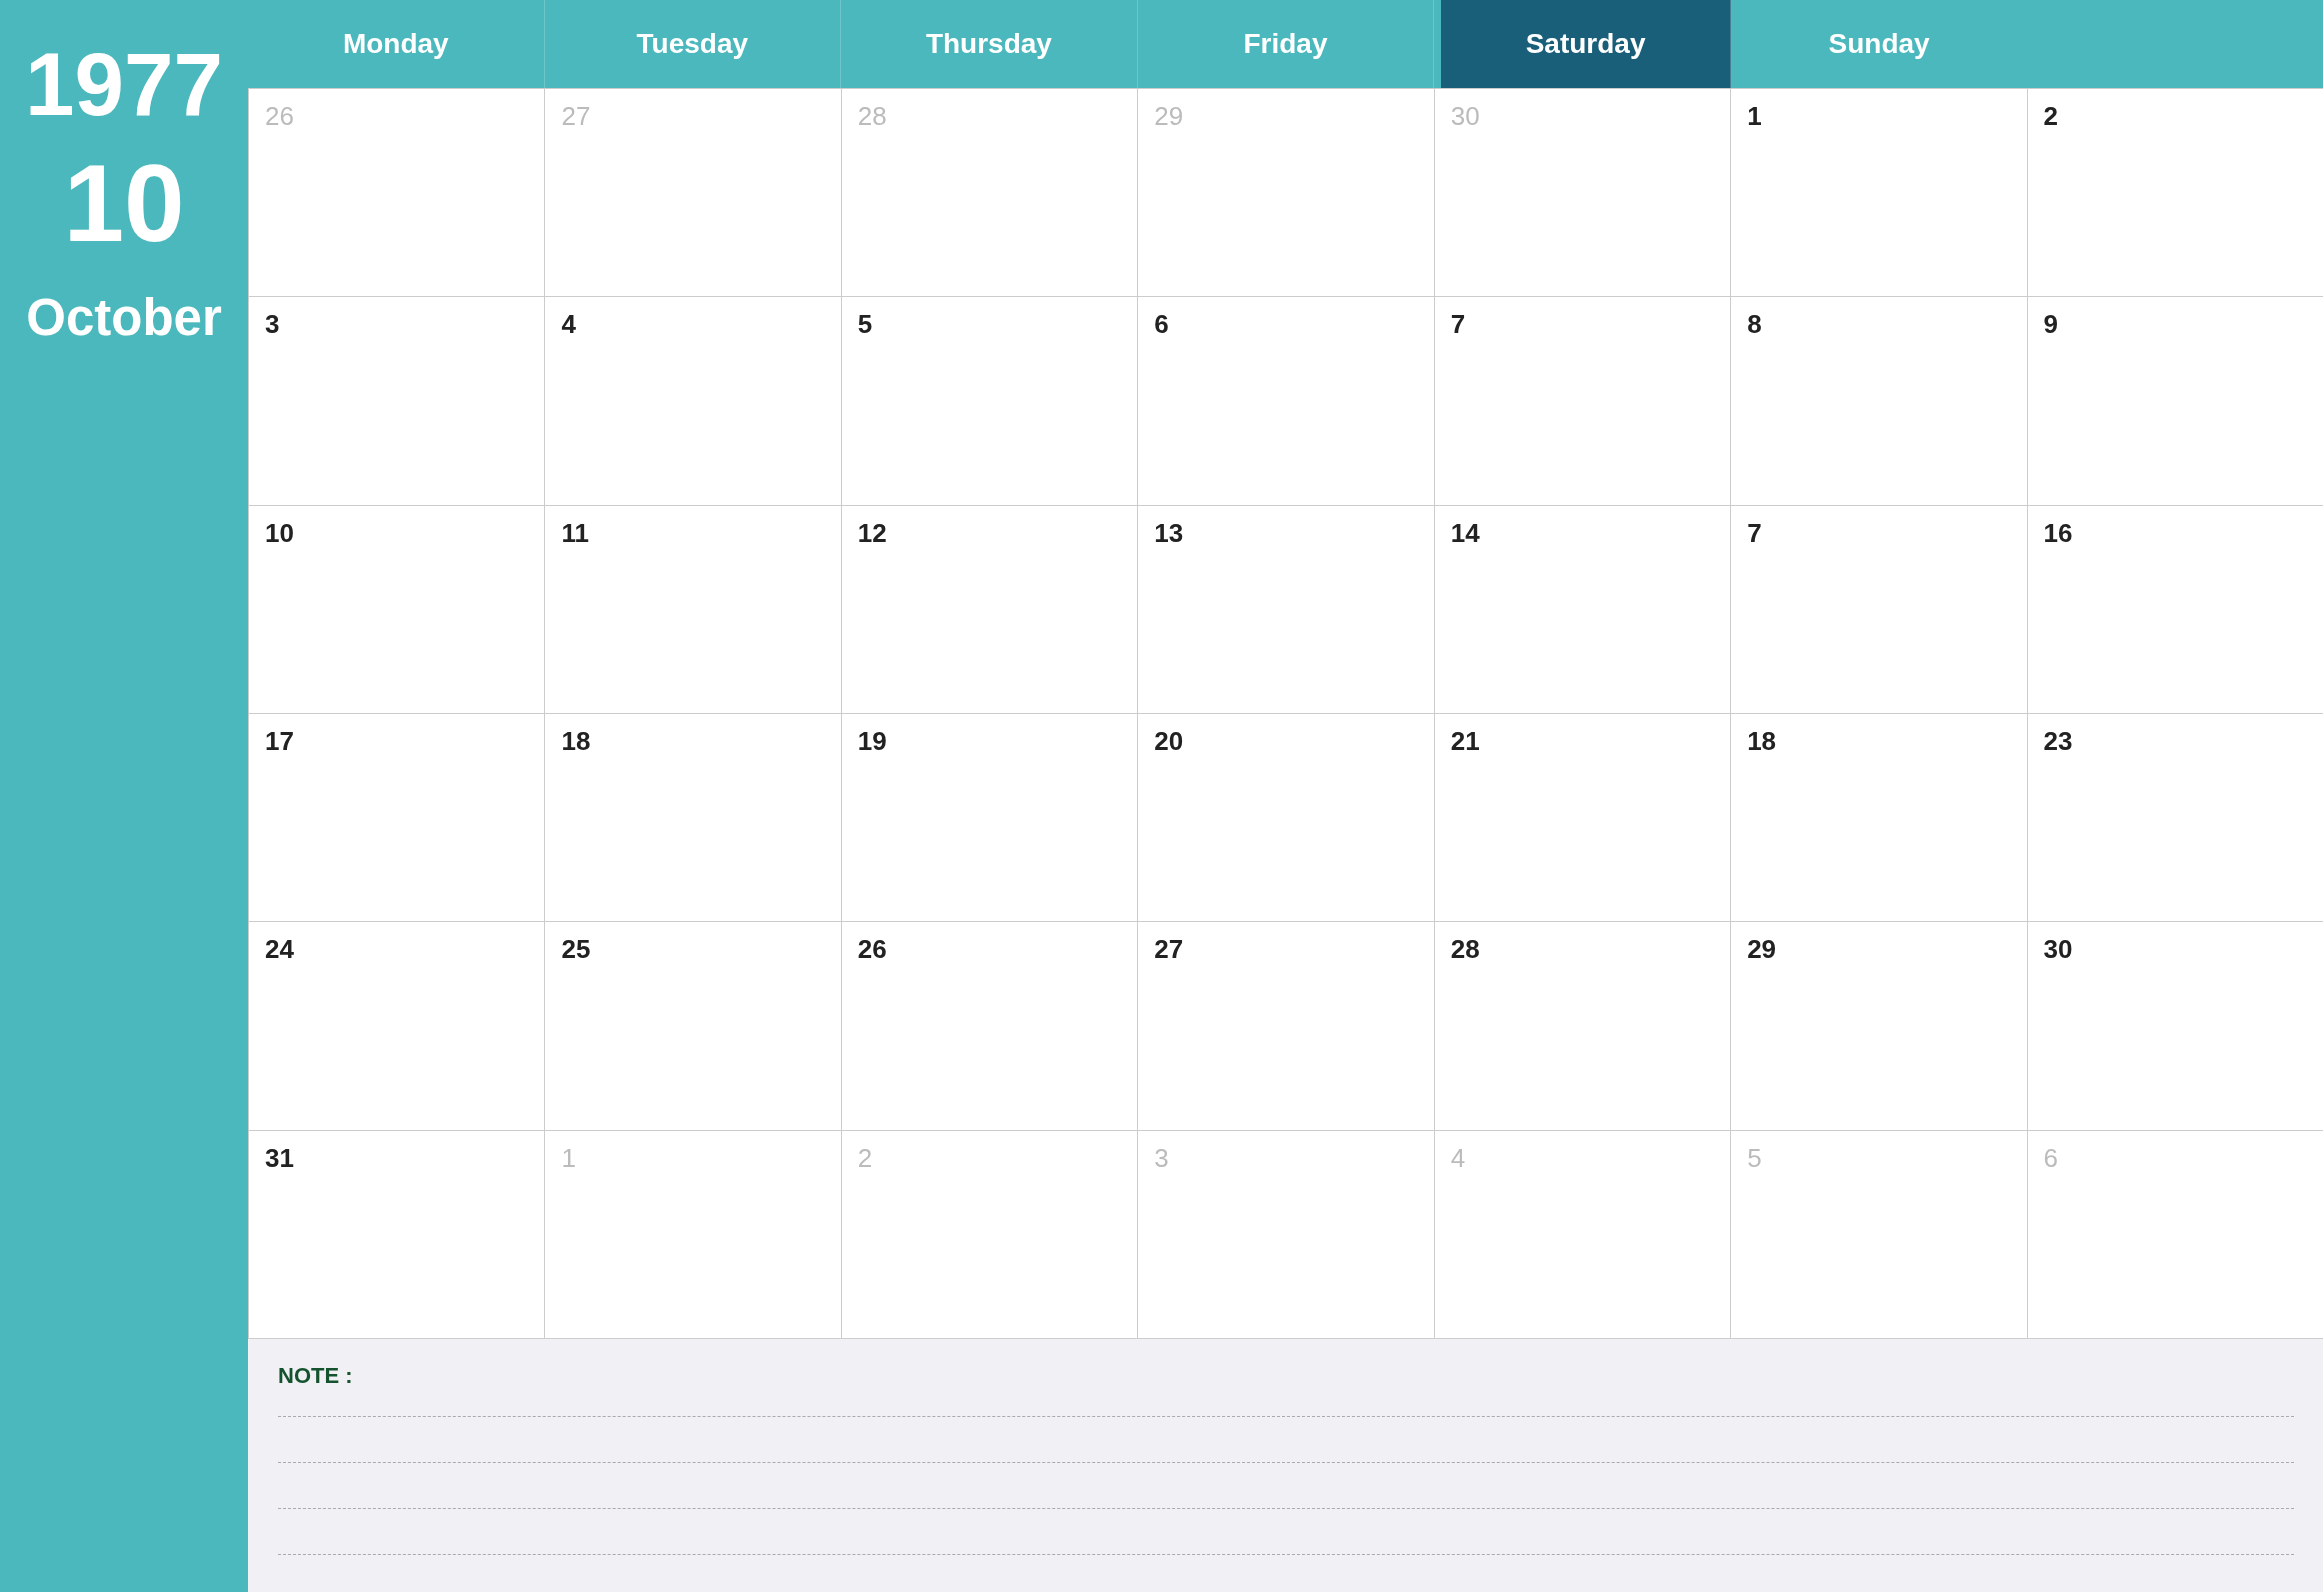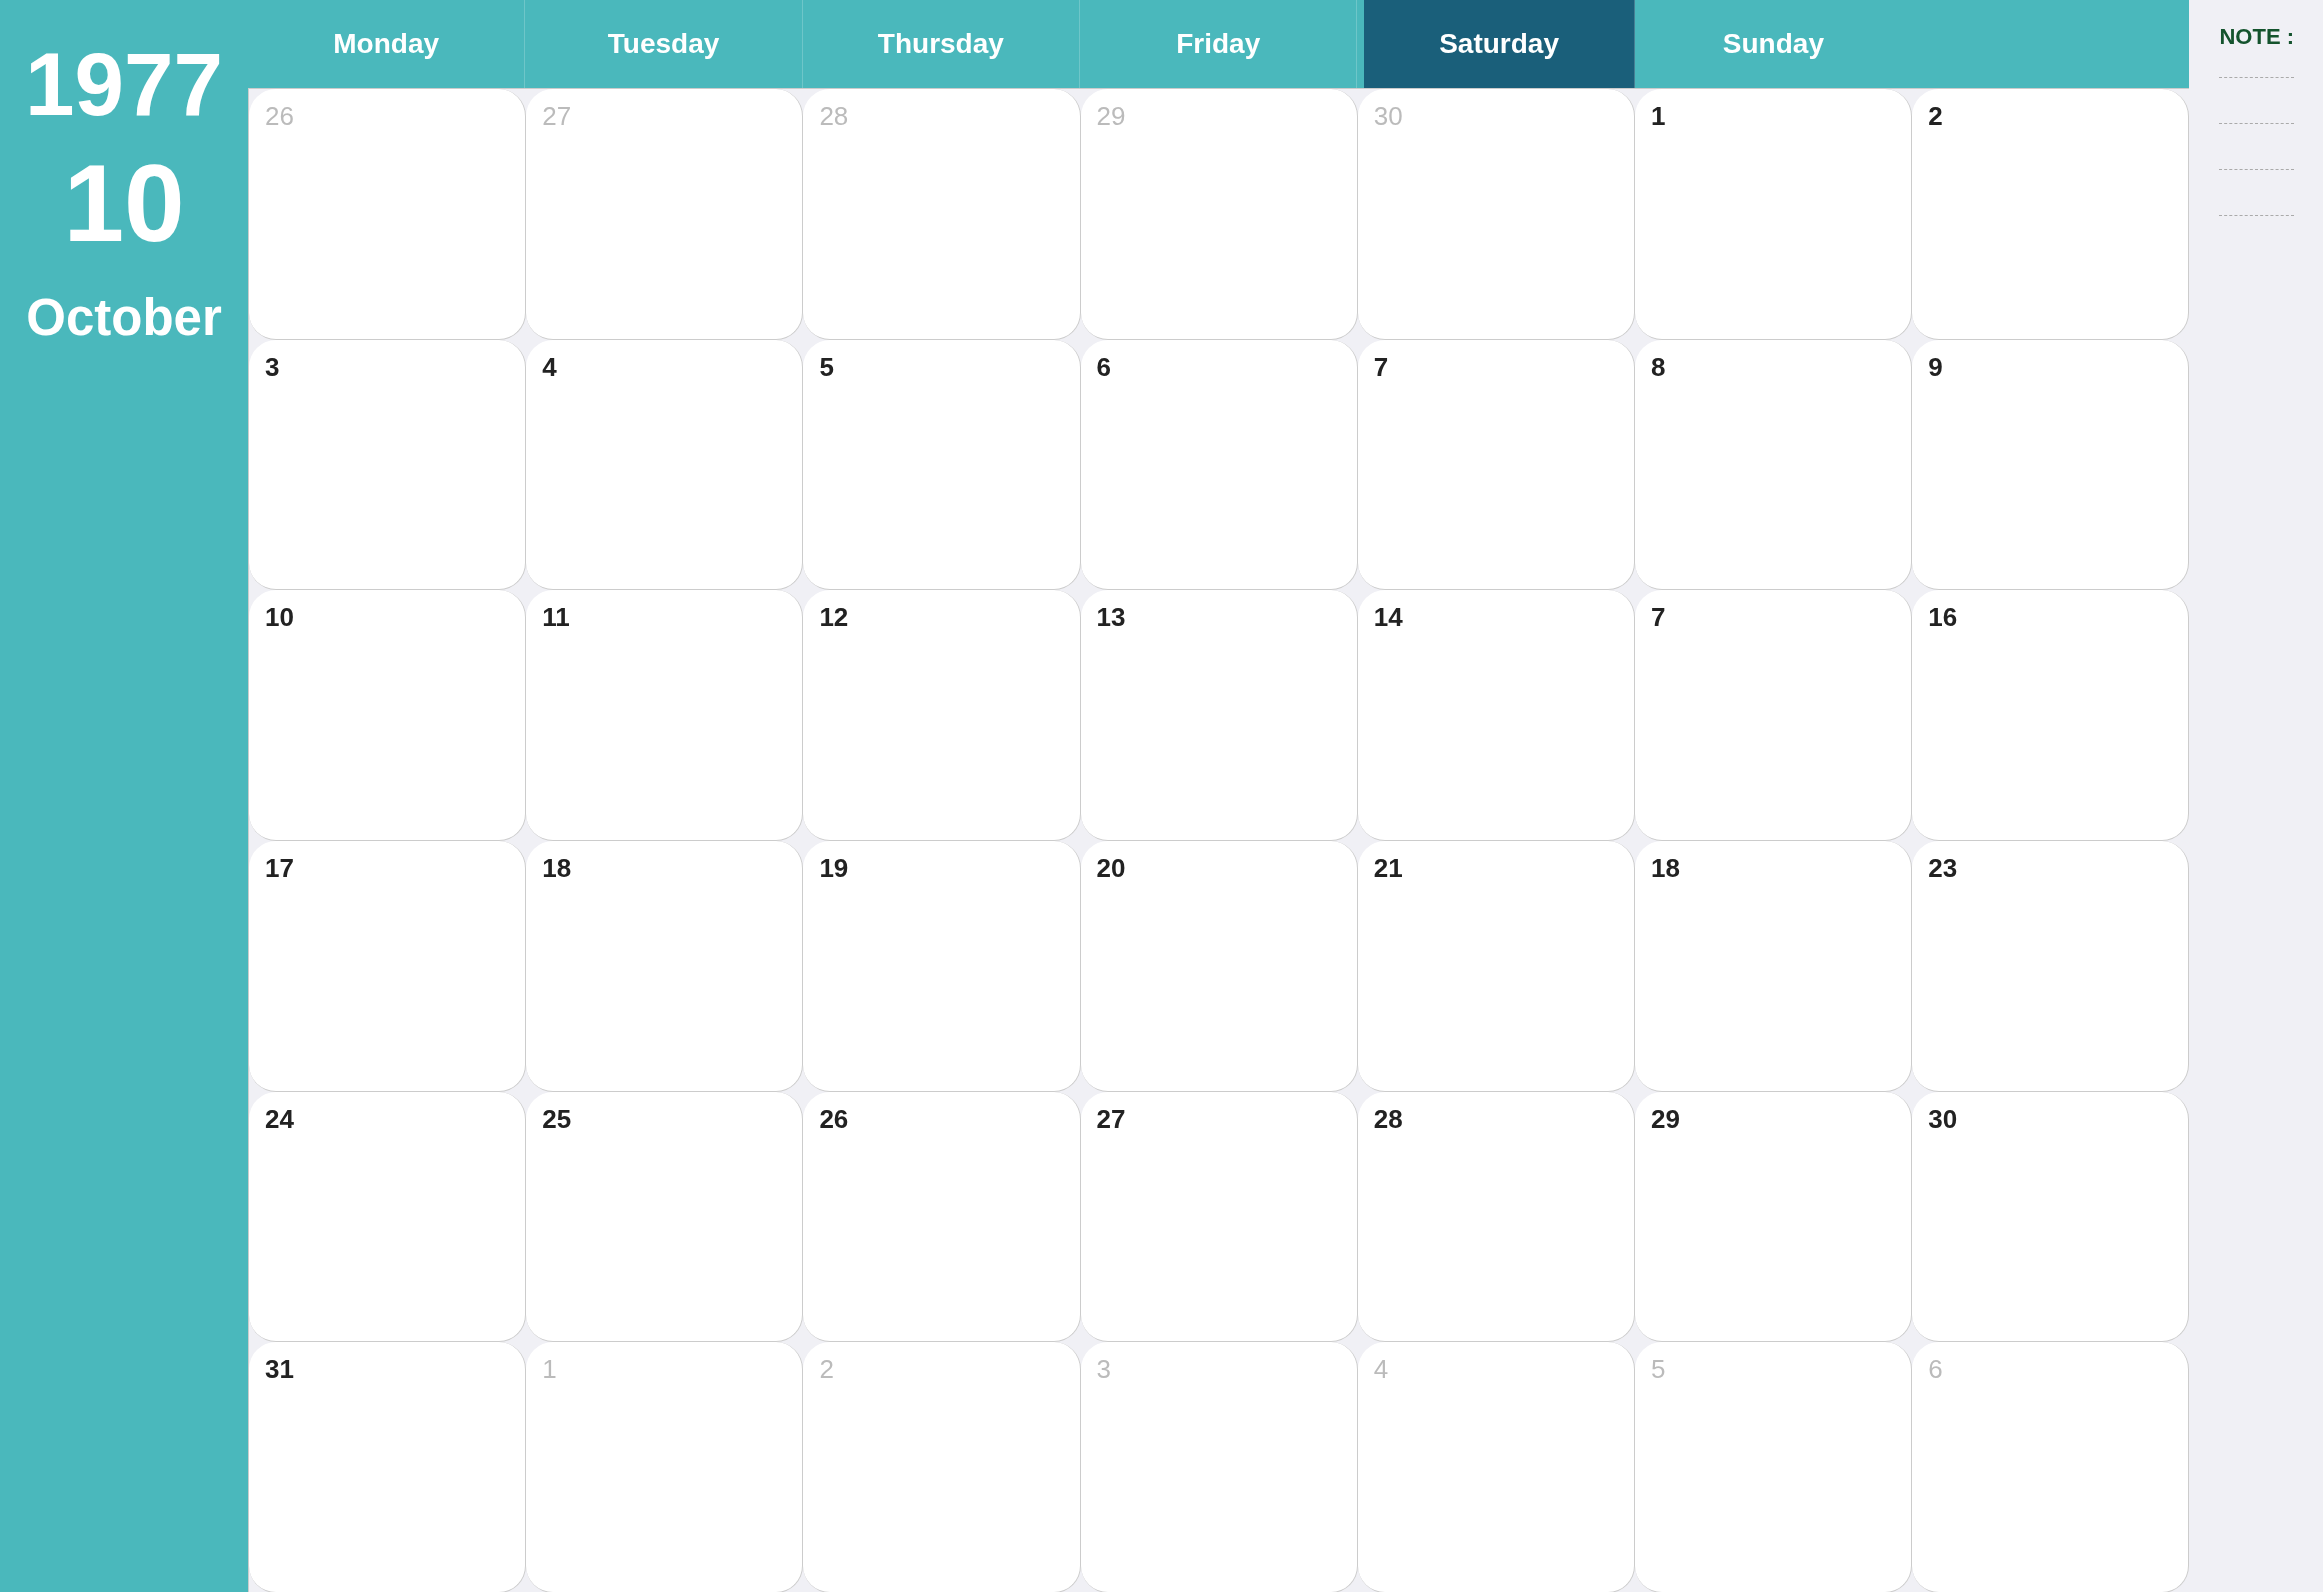--- a/index.html
+++ b/index.html
@@ -52,21 +52,21 @@
 
     .sidebar-month-name {
       color: white;
       font-size: 51px;
       font-weight: bold;
     }
 
     .main-content {
       flex: 1;
       display: flex;
-      flex-direction: row;
+      flex-direction: column;
       background: #f0f0f5;
     }
 
     .calendar-grid {
       flex: 1;
       display: flex;
       flex-direction: column;
     }
 
     .header-row {
@@ -102,21 +102,20 @@
       border-top: 1px solid #ccc;
     }
 
     .day-cell {
       background: white;
       border-right: 1px solid #ccc;
       border-bottom: 1px solid #ccc;
       padding: 12px 16px;
       min-height: 129px;
       position: relative;
-      border-radius: 27px;
     }
 
     .day-number {
       font-size: 26px;
       font-weight: bold;
       color: #222;
     }
 
     .day-number.other-month {
       color: #bbb;

